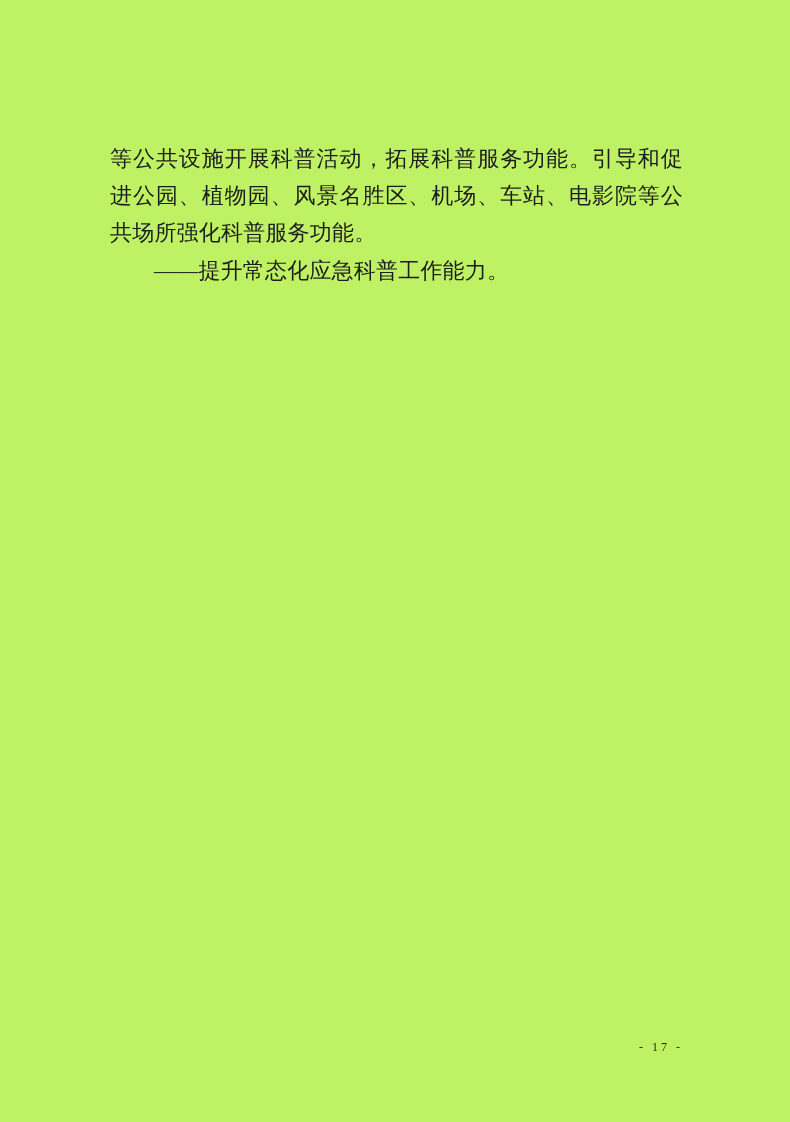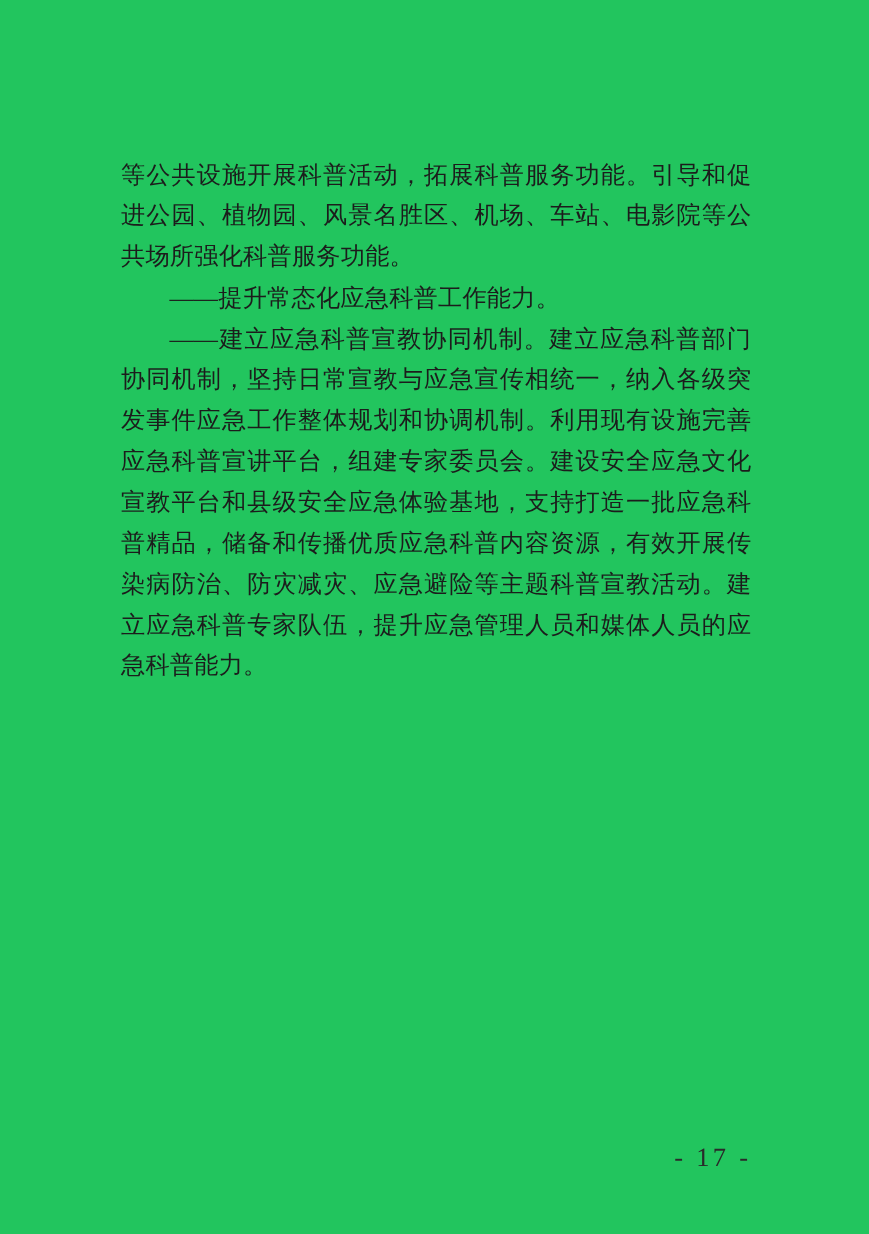--- a/index.html
+++ b/index.html
@@ -10,21 +10,21 @@
   body {
     width: 790px;
     height: 1122px;
     position: relative;
     overflow: hidden;
     font-family: "Liberation Serif", serif;
   }
   .page {
     position: absolute;
     inset: 0;
-    background: #22c55e;
+    background: #bef264;
   }
   .page-text {
     position: absolute;
     left: 110px;
     top: 140px;
     width: 573px;
     font-size: 22px;
     line-height: 37.2px;
     color: #1c1c1c;
     text-align: justify;
@@ -43,21 +43,21 @@
   }
   .section-heading {
     font-weight: 700;
   }
   .page-footer {
     position: absolute;
     left: 110px;
     top: 1040px;
     width: 573px;
     text-align: right;
-    font-size: 24px;
+    font-size: 12px;
     color: #2a2a2a;
     letter-spacing: 3px;
   }
 </style>
 </head>
 <body>
 
 <div class="page">
 
   <div class="page-text">
@@ -69,23 +69,20 @@
 
 
 
 
 
     <p class="para-indent">
       <span>——提升常态化应急科普工作能力。</span>
     </p>
 
 
-    <p class="para-indent">
-      <span>——建立应急科普宣教协同机制。建立应急科普部门协同机制，坚持日常宣教与应急宣传相统一，纳入各级突发事件应急工作整体规划和协调机制。利用现有设施完善应急科普宣讲平台，组建专家委员会。建设安全应急文化宣教平台和县级安全应急体验基地，支持打造一批应急科普精品，储备和传播优质应急科普内容资源，有效开展传染病防治、防灾减灾、应急避险等主题科普宣教活动。建立应急科普专家队伍，提升应急管理人员和媒体人员的应急科普能力。</span>
-    </p>
 
   </div>
 
   <div class="page-footer">
     <span>- 17 -</span>
   </div>
 
 </div>
 
 </body></html>

